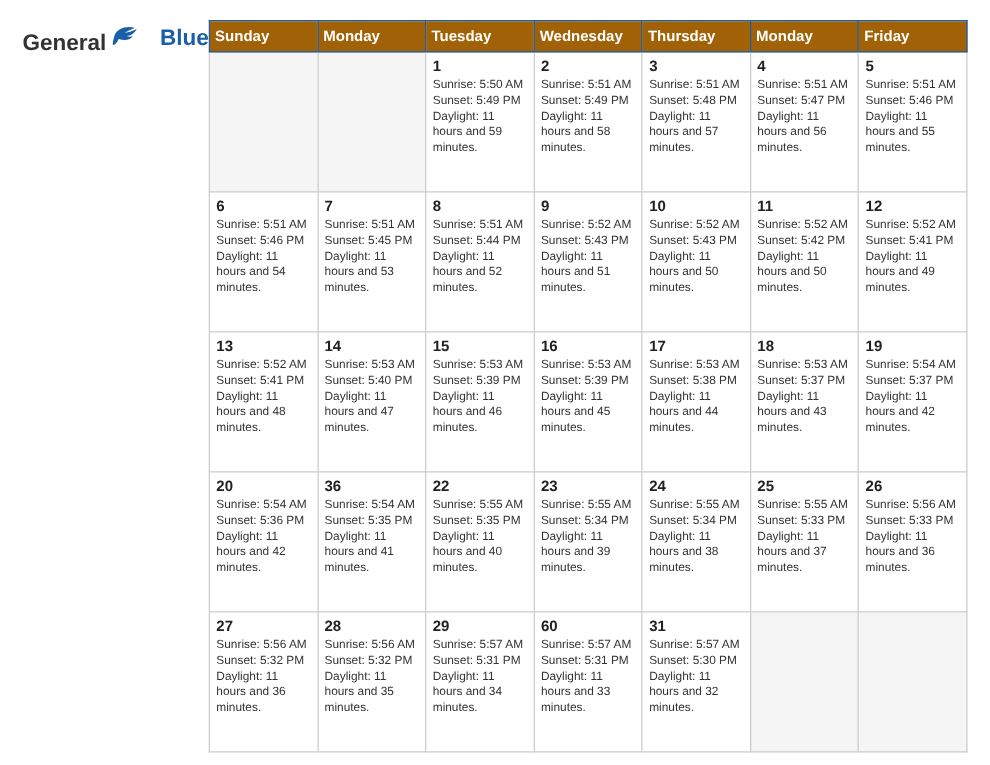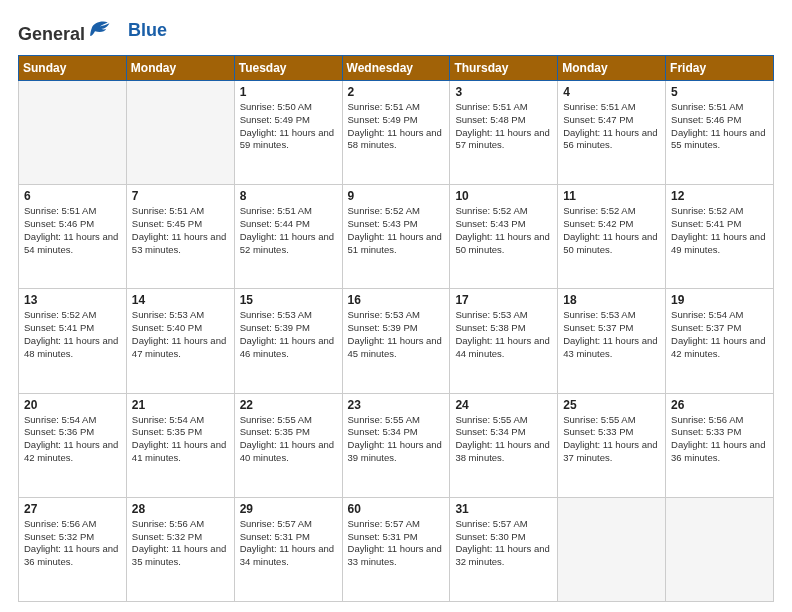--- a/index.html
+++ b/index.html
@@ -8,21 +8,20 @@
       height: 612px;
       font-family: Arial, sans-serif;
       background: #fff;
       overflow: hidden;
     }
     .page {
       width: 792px;
       height: 612px;
       padding: 16px 18px 10px 18px;
       display: flex;
-      flex-direction: column;
     }
     .header {
       display: flex;
       justify-content: space-between;
       align-items: flex-start;
       margin-bottom: 10px;
     }
     .logo {
       display: flex;
       align-items: center;
@@ -243,21 +242,21 @@
           </td>
         </tr>
         <tr>
           <td>
             <span class="day-num">20</span>
             <div class="day-info" style="white-space: pre-line;">Sunrise: 5:54 AM
 Sunset: 5:36 PM
 Daylight: 11 hours and 42 minutes.</div>
           </td>
           <td>
-            <span class="day-num">21</span>
+            <span class="day-num">36</span>
             <div class="day-info" style="white-space: pre-line;">Sunrise: 5:54 AM
 Sunset: 5:35 PM
 Daylight: 11 hours and 41 minutes.</div>
           </td>
           <td>
             <span class="day-num">22</span>
             <div class="day-info" style="white-space: pre-line;">Sunrise: 5:55 AM
 Sunset: 5:35 PM
 Daylight: 11 hours and 40 minutes.</div>
           </td>

